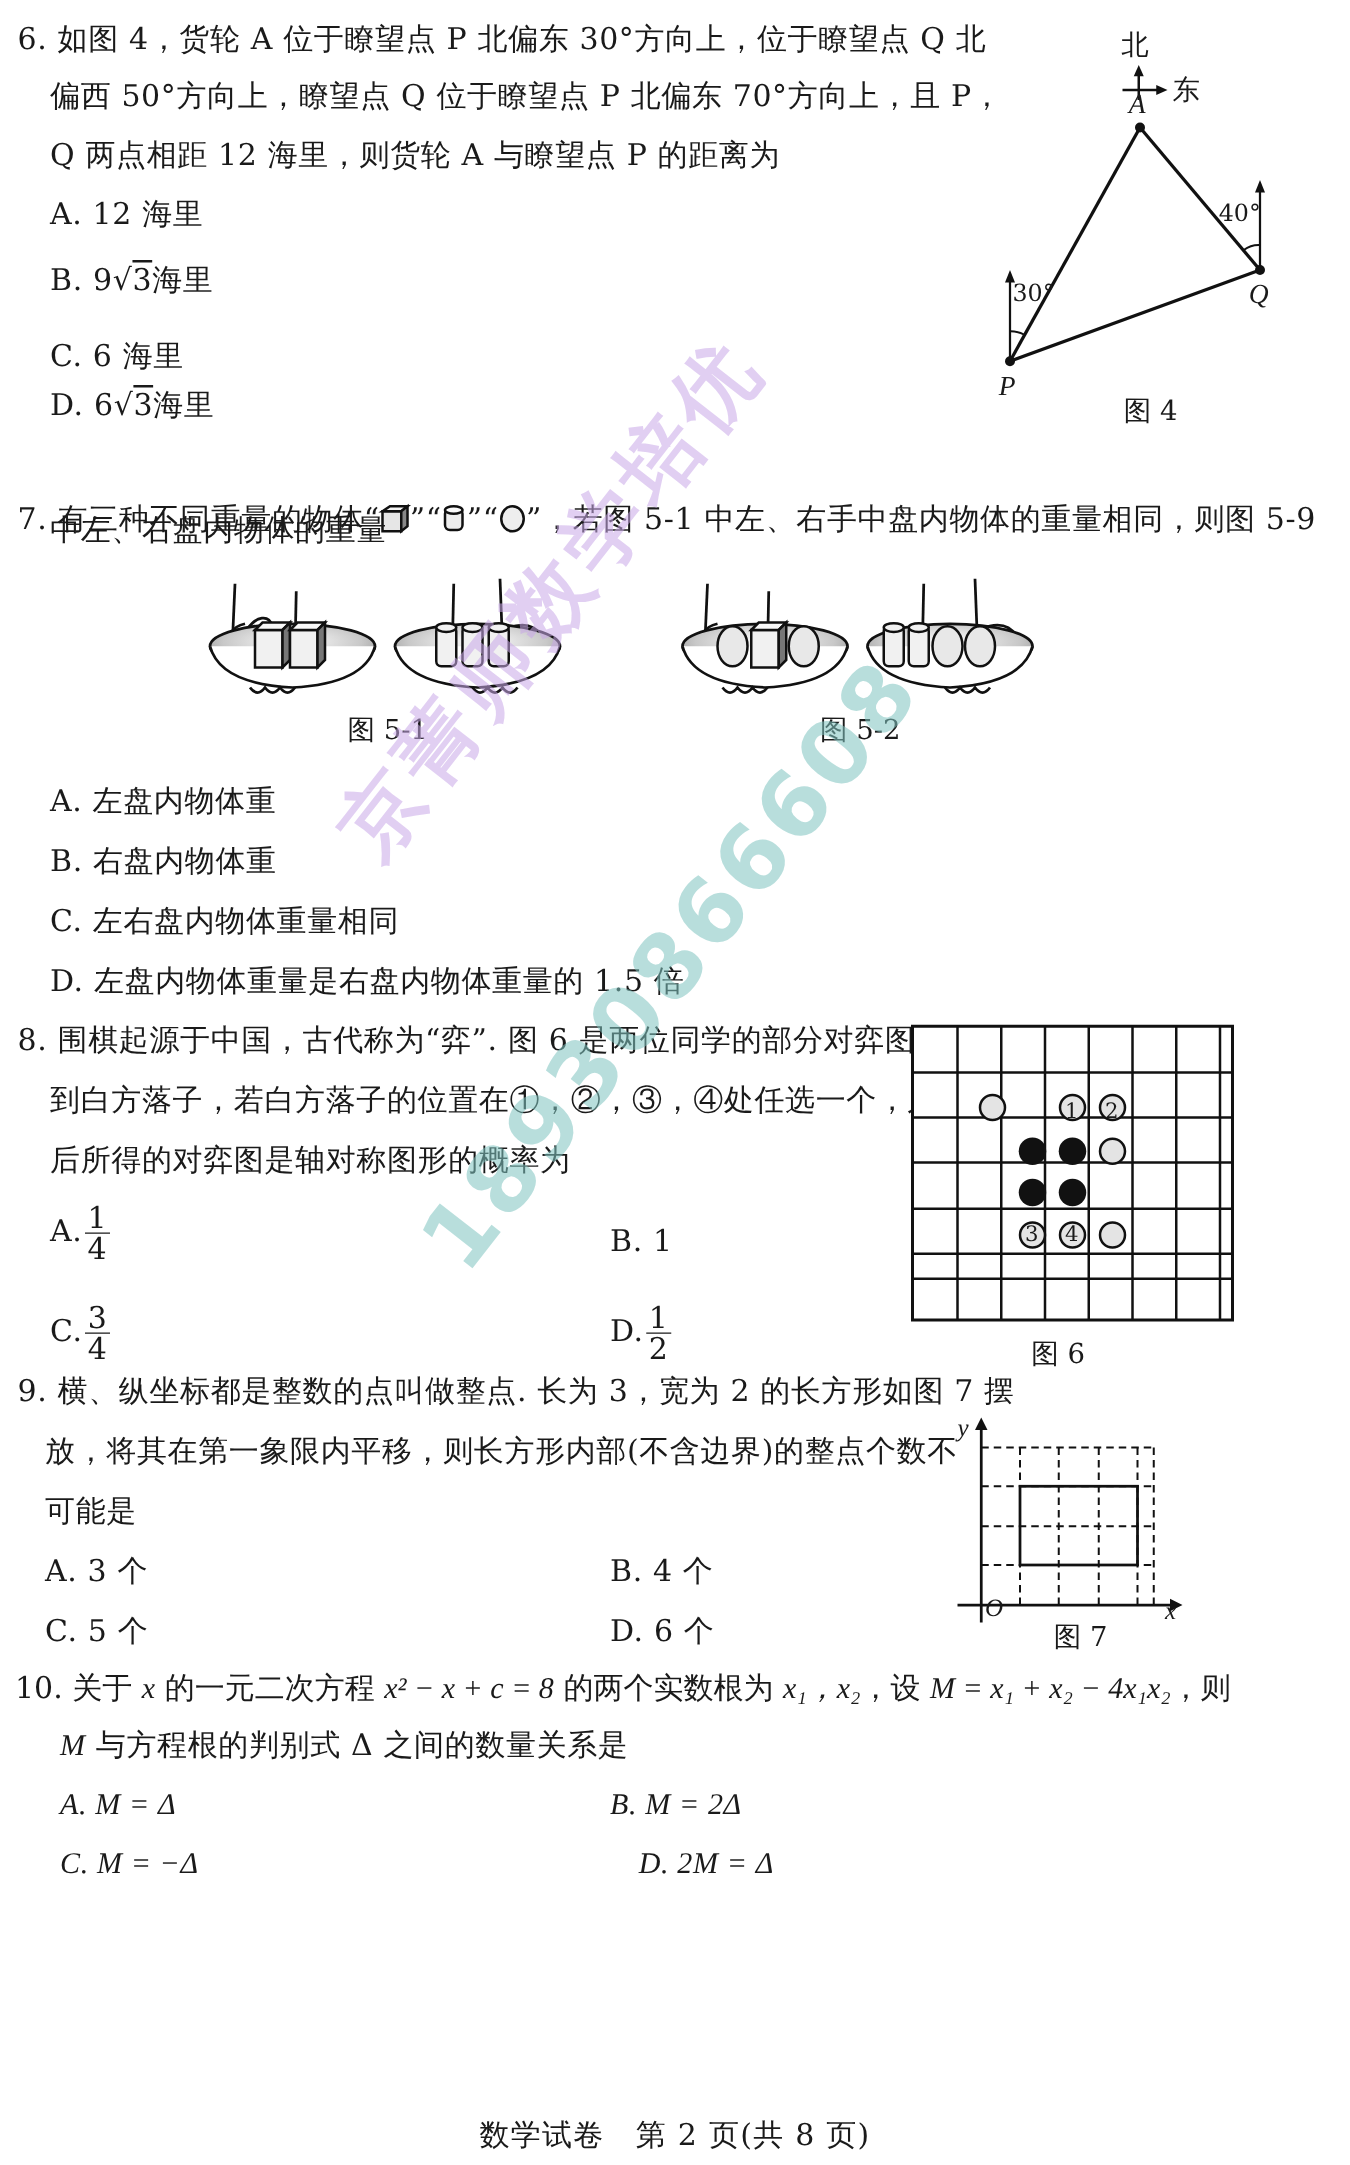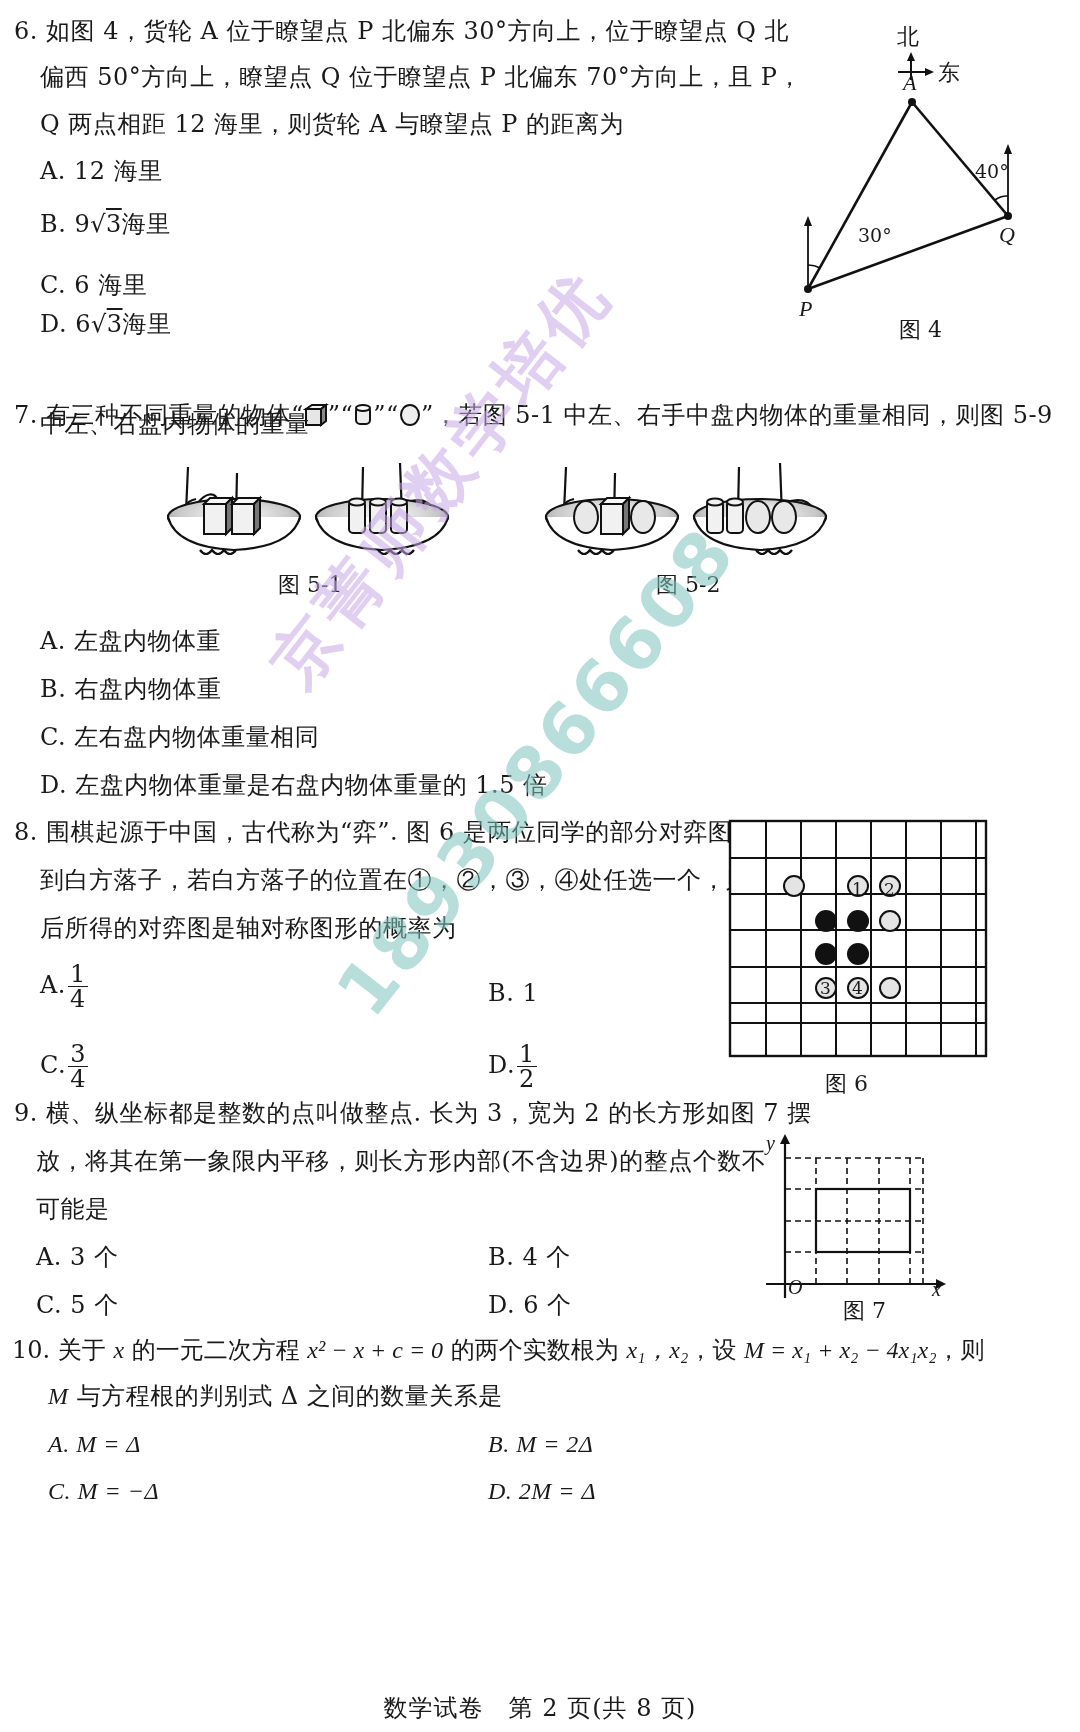--- a/index.html
+++ b/index.html
@@ -67,21 +67,21 @@
 
       <circle cx="808" cy="289" r="4" fill="#111"></circle>
       <circle cx="912" cy="102" r="4" fill="#111"></circle>
       <circle cx="1008" cy="216" r="4" fill="#111"></circle>
     </svg>
     <div class="cap" style="left:897px; top:24px;">北</div>
     <div class="cap" style="left:938px; top:60px;">东</div>
     <div class="cap it" style="left:903px; top:70px;">A</div>
     <div class="cap it" style="left:799px; top:296px;">P</div>
     <div class="cap it" style="left:999px; top:222px;">Q</div>
-    <div class="cap" style="left:810px; top:222px; font-size:19px;padding-left:48px;">30°</div>
+    <div class="cap" style="left:810px; top:222px; font-size:19px;">30°</div>
     <div class="cap" style="left:975px; top:158px; font-size:19px;">40°</div>
     <div class="cap" style="left:899px; top:317px;">图 4</div>
   </div>
 </div>
 
 <div>
   <div class="line" style="left:14px; top:400px;">
     <span>7. 有三种不同重量的物体“</span><span style="display:inline-block; width:24px; height:24px; vertical-align:-4px;"><svg width="24" height="24" style="position:static;">
           <rect x="2" y="6" width="15" height="16" fill="#e6e6e6" stroke="#111" stroke-width="2"></rect>
           <polygon points="2,6 8,2 22,2 17,6" fill="#f4f4f4" stroke="#111" stroke-width="2"></polygon>
@@ -278,29 +278,29 @@
     </g>
   </svg>
   <div class="cap it" style="left:766px; top:1130px; font-size:20px;">y</div>
   <div class="cap it" style="left:932px; top:1276px; font-size:20px;">x</div>
   <div class="cap it" style="left:788px; top:1274px; font-size:20px;">O</div>
   <div class="cap" style="left:843px; top:1298px;">图 7</div>
 </div>
 
 <div>
   <div class="line" style="left:12px; top:1335px; letter-spacing:0;">
-    <span>10. 关于 </span><span class="it">x</span><span> 的一元二次方程 </span><span class="it">x² − x + c = 0</span><span> 的两个实数根为 </span><span class="it">x₁，x₂</span><span>，设 </span><span class="it">M = x₁ + x₂ − 4x₁x₂</span><span>，则</span>
+    <span>10. 关于 </span><span class="it">x</span><span> 的一元二次方程 </span><span class="it">x² − x + c = 8</span><span> 的两个实数根为 </span><span class="it">x₁，x₂</span><span>，设 </span><span class="it">M = x₁ + x₂ − 4x₁x₂</span><span>，则</span>
   </div>
   <div class="line" style="left:48px; top:1381px;">
     <span class="it">M</span><span> 与方程根的判别式 Δ 之间的数量关系是</span>
   </div>
   <div class="line it" style="left:48px; top:1429px;">A. M = Δ</div>
   <div class="line it" style="left:488px; top:1429px;">B. M = 2Δ</div>
   <div class="line it" style="left:48px; top:1476px;">C. M = −Δ</div>
-  <div class="line it" style="left:488px; top:1476px;">D. 2M = Δ</div>
+  <div class="line it" style="left:511px; top:1476px;">D. 2M = Δ</div>
 </div>
 
 <div>
   <div class="watermark" style="left:250px; top:650px; font-size:66px; transform:rotate(-52deg); transform-origin:left top; color:#c9a8e8; letter-spacing:6px; white-space:nowrap;">京菁师数学培优</div>
   <div class="watermark" style="left:320px; top:980px; font-size:72px; transform:rotate(-52deg); transform-origin:left top; color:#7fc4c0; letter-spacing:4px; white-space:nowrap;">18930866608</div>
 </div>
 
 <div class="footer">数学试卷　第 2 页(共 8 页)</div>
 
 </body></html>

